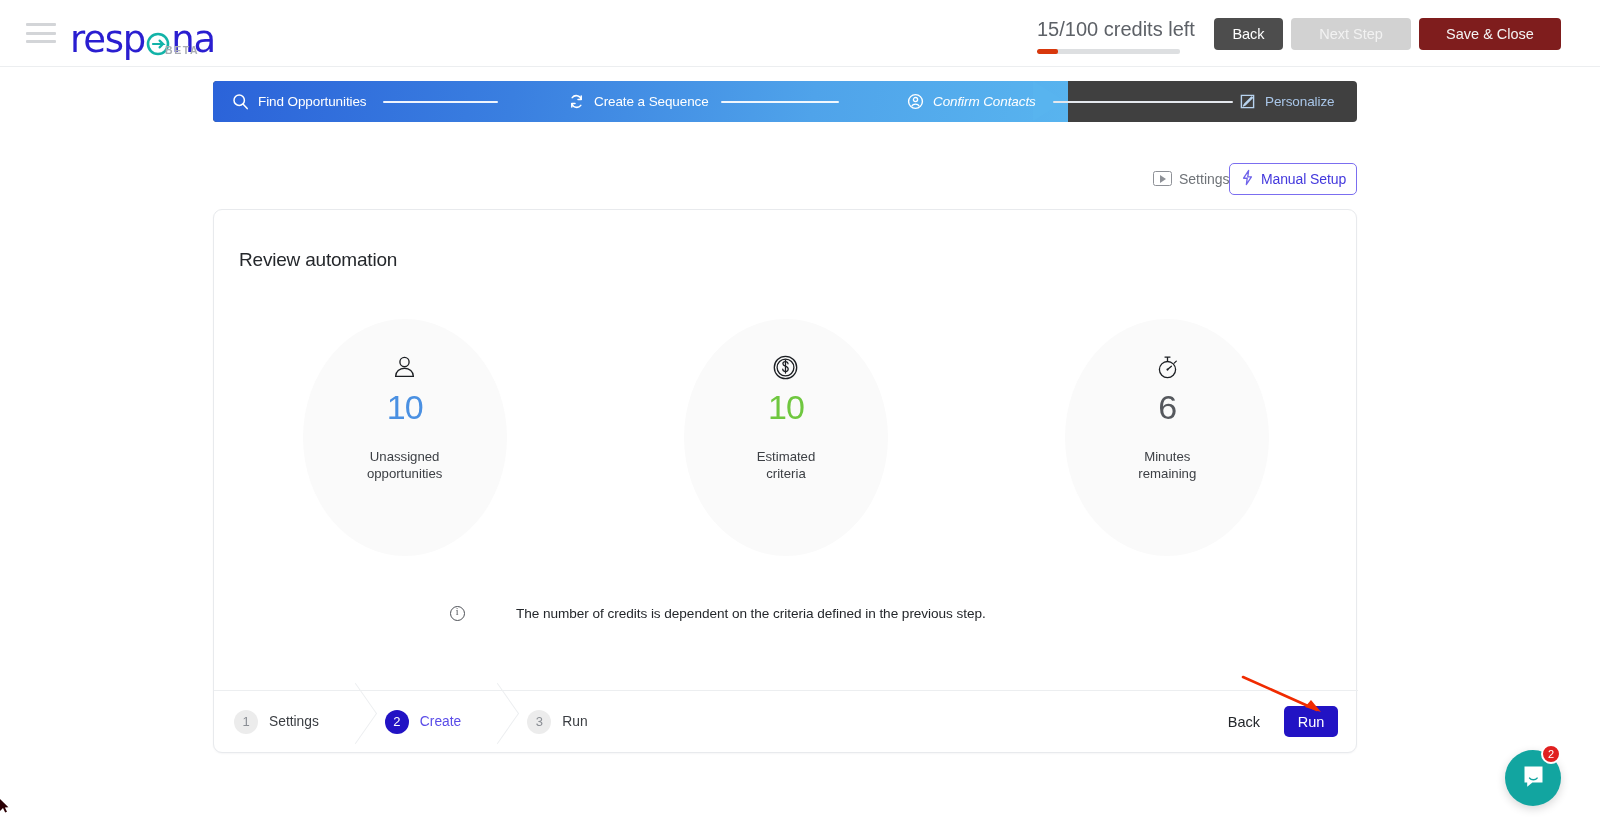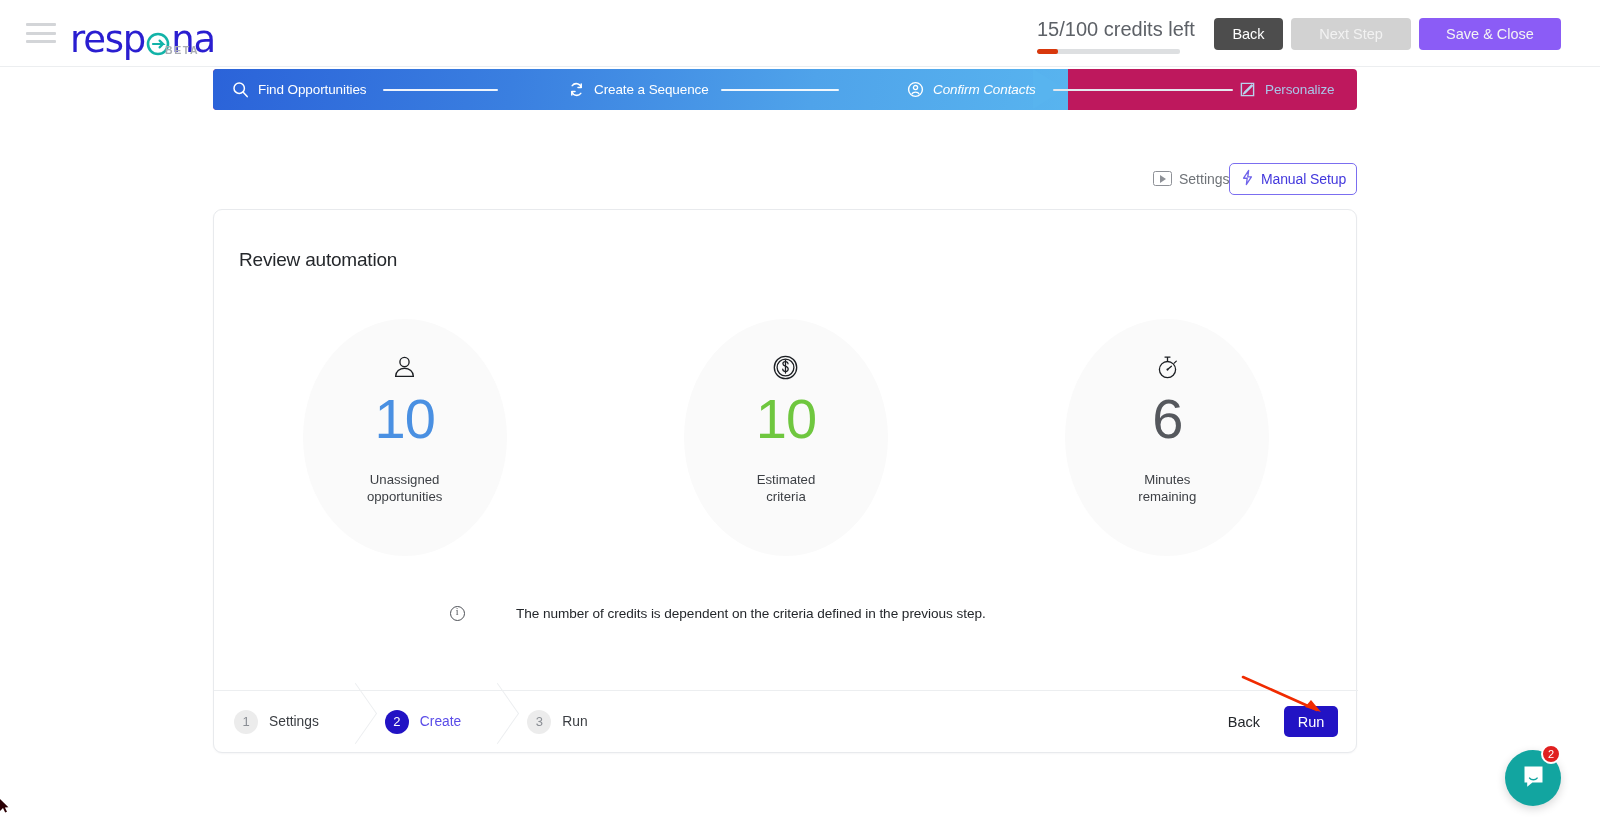--- a/index.html
+++ b/index.html
@@ -64,26 +64,26 @@
   }
   #credits-bar-fill { height: 5px; background: #d8380c; border-radius: 2px; }
 
   .hbtn {
     position: absolute; top: 18px; height: 32px; border: none; border-radius: 4px;
     font-family: "Liberation Sans", sans-serif; font-size: 14.5px; cursor: pointer;
     padding: 0 18px; line-height: 32px;
   }
   #btn-back-top { left: 1214px; width: 69px; background: #4d4d4d; color: #ffffff; }
   #btn-next-step { left: 1291px; width: 120px; background: #d2d2d2; color: #f2f2f2; }
-  #btn-save-close { left: 1419px; width: 142px; background: #8b5cf6; color: #f4f4f4; }
+  #btn-save-close { left: 1419px; width: 142px; background: #7f1d1d; color: #f4f4f4; }
 
   
   #stepper {
-    position: absolute; left: 213px; top: 69px; width: 1144px; height: 41px;
-    background: #be185d; border-radius: 4px; overflow: hidden;
+    position: absolute; left: 213px; top: 81px; width: 1144px; height: 41px;
+    background: #404040; border-radius: 4px; overflow: hidden;
   }
   #stepper-blue {
     position: absolute; left: 0; top: 0; width: 855px; height: 41px;
     background: linear-gradient(100deg, #2b63d9 0%, #3a7fe0 35%, #4fa3ea 70%, #58b4ef 100%);
   }
   #stepper-blue-tip {
     position: absolute; left: 820px; top: 0; width: 0; height: 0;
     border-top: 20.5px solid transparent; border-bottom: 20.5px solid transparent;
     border-left: 32px solid #58b4ef;
   }
@@ -139,21 +139,21 @@
     position: absolute; left: 0; top: 109px; width: 1144px; height: 237px;
     display: flex; justify-content: space-around; align-items: flex-start;
   }
   .metric {
     width: 204px; height: 237px; border-radius: 50%;
     background: #fafafa;
     display: flex; flex-direction: column; align-items: center;
   }
   .metric-ico { margin-top: 35px; height: 27px; display: flex; align-items: center; }
   .metric-value {
-    margin-top: 9px; font-size: 56px; font-weight: 400; line-height: 1.05;
+    margin-top: 9px; font-size: 34px; font-weight: 400; line-height: 1.05;
     letter-spacing: -1px;
   }
   .metric-label {
     margin-top: 22px; font-size: 13.2px; color: #3d4045; text-align: center;
     line-height: 1.33; max-width: 120px;
   }
 
   #note {
     position: absolute; left: 236px; top: 396px;
     display: flex; align-items: center; gap: 14px;

